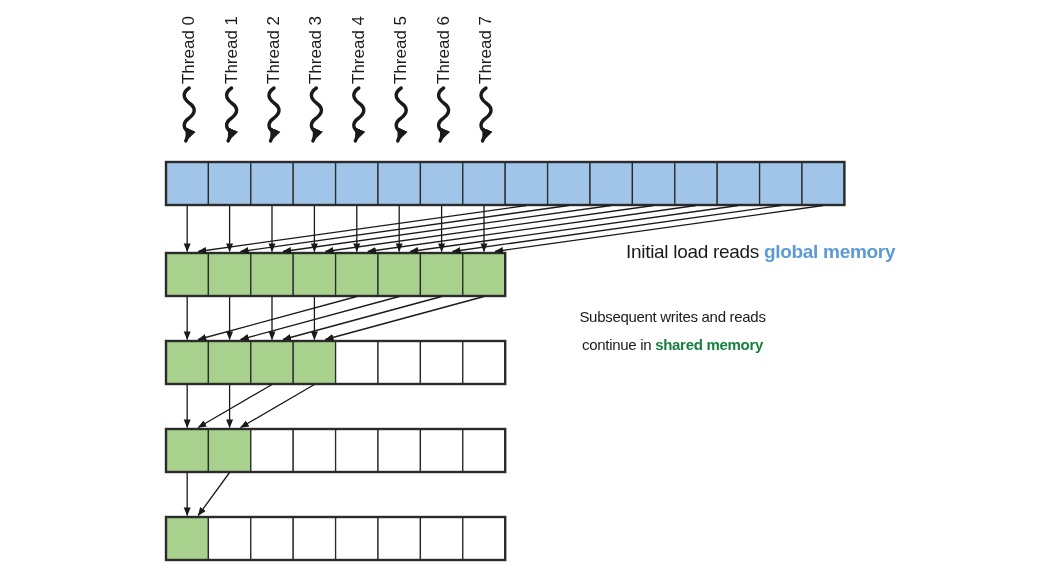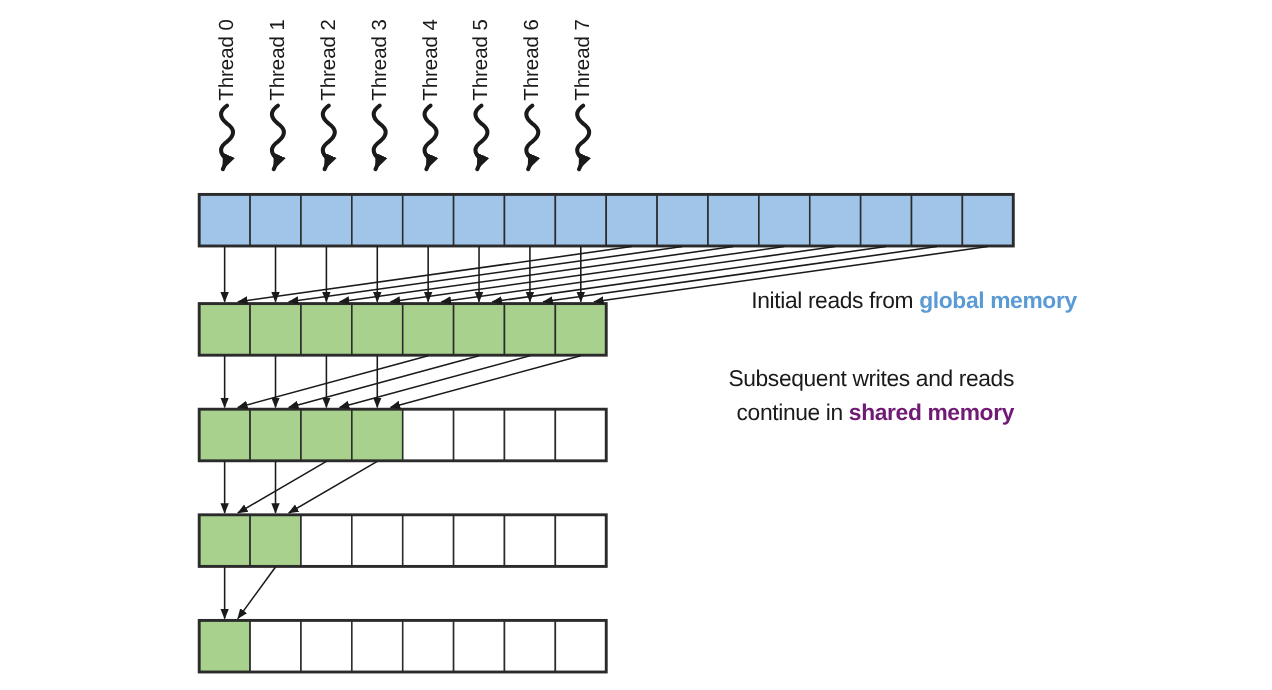--- a/index.html
+++ b/index.html
@@ -6,22 +6,22 @@
   body {
     width: 1060px; height: 575px; position: relative; overflow: hidden;
     font-family: "Liberation Sans", sans-serif;
   }
   #canvas { position: absolute; left: 0; top: 0; width: 1060px; height: 575px; }
   #diagram-svg { position: absolute; left: 0; top: 0; }
   svg text { font-family: "Liberation Sans", sans-serif; }
   .caption { position: absolute; letter-spacing: -0.3px; }
   #caption-initial { left: 626px; top: 241px; font-size: 19px; white-space: nowrap; }
   #caption-subsequent {
-    left: 500px; top: 303px; width: 345px; text-align: right;
-    font-size: 19px; line-height: 28px;
+    left: 500px; top: 303px; width: 345px; text-align: center;
+    font-size: 15px; line-height: 28px;
   }
   .hl { font-weight: 700; }
 </style>
 </head>
 <body style="background: rgb(255, 255, 255);">
 
 <div id="canvas">
   <svg id="diagram-svg" width="1060" height="575">
       <defs>
         <marker id="ah-s" viewBox="0 0 10 10" refX="9" refY="5" markerWidth="9" markerHeight="9" markerUnits="userSpaceOnUse" orient="auto">
@@ -135,19 +135,19 @@
       <line x1="441.6" y1="296.5" x2="283.0" y2="339.5" stroke="#1A1A1A" stroke-width="1.3" marker-end="url(#ah-s)"></line>
       <line x1="484.0" y1="296.5" x2="325.4" y2="339.5" stroke="#1A1A1A" stroke-width="1.3" marker-end="url(#ah-s)"></line>
       <line x1="187.2" y1="384.5" x2="187.2" y2="427.5" stroke="#1A1A1A" stroke-width="1.3" marker-end="url(#ah-s)"></line>
       <line x1="229.6" y1="384.5" x2="229.6" y2="427.5" stroke="#1A1A1A" stroke-width="1.3" marker-end="url(#ah-s)"></line>
       <line x1="272.0" y1="384.5" x2="198.2" y2="427.5" stroke="#1A1A1A" stroke-width="1.3" marker-end="url(#ah-s)"></line>
       <line x1="314.4" y1="384.5" x2="240.6" y2="427.5" stroke="#1A1A1A" stroke-width="1.3" marker-end="url(#ah-s)"></line>
       <line x1="187.2" y1="472.5" x2="187.2" y2="515.5" stroke="#1A1A1A" stroke-width="1.3" marker-end="url(#ah-s)"></line>
       <line x1="229.6" y1="472.5" x2="198.2" y2="515.5" stroke="#1A1A1A" stroke-width="1.3" marker-end="url(#ah-s)"></line>
     </svg>
 
-  <div class="caption" id="caption-initial" style="color: rgb(26, 26, 26);"><span>Initial reads from </span><span class="hl" style="color: rgb(91, 155, 213); margin-top: 25px;">global memory</span></div>
+  <div class="caption" id="caption-initial" style="color: rgb(26, 26, 26);"><span>Initial load reads </span><span class="hl" style="color: rgb(91, 155, 213); margin-top: 25px;">global memory</span></div>
 
   <div class="caption" id="caption-subsequent" style="color: rgb(26, 26, 26);">
     <div>Subsequent writes and reads</div>
-    <div><span>continue in </span><span class="hl" style="color: #701a75;">shared memory</span></div>
+    <div><span>continue in </span><span class="hl" style="color: #15803d;">shared memory</span></div>
   </div>
 </div>
 
 </body></html>

